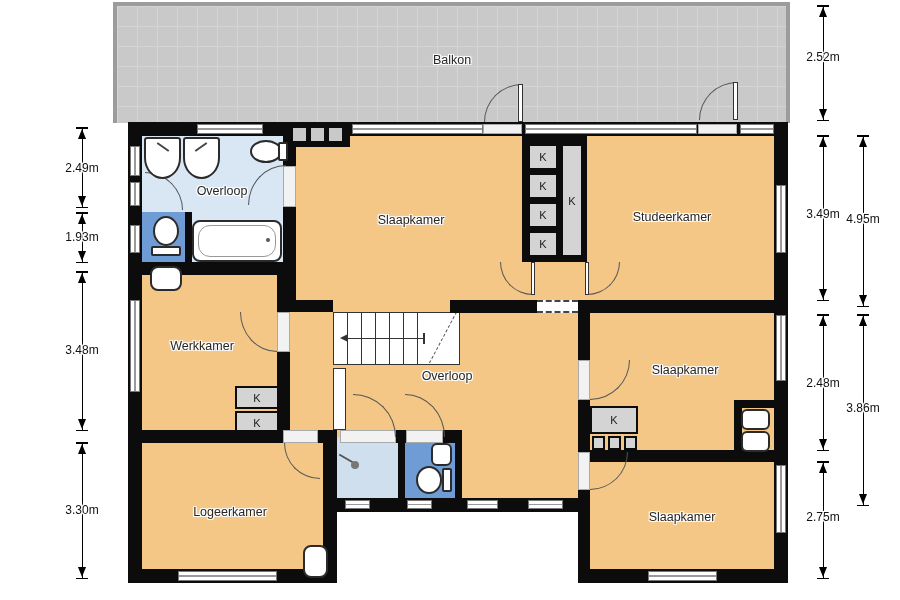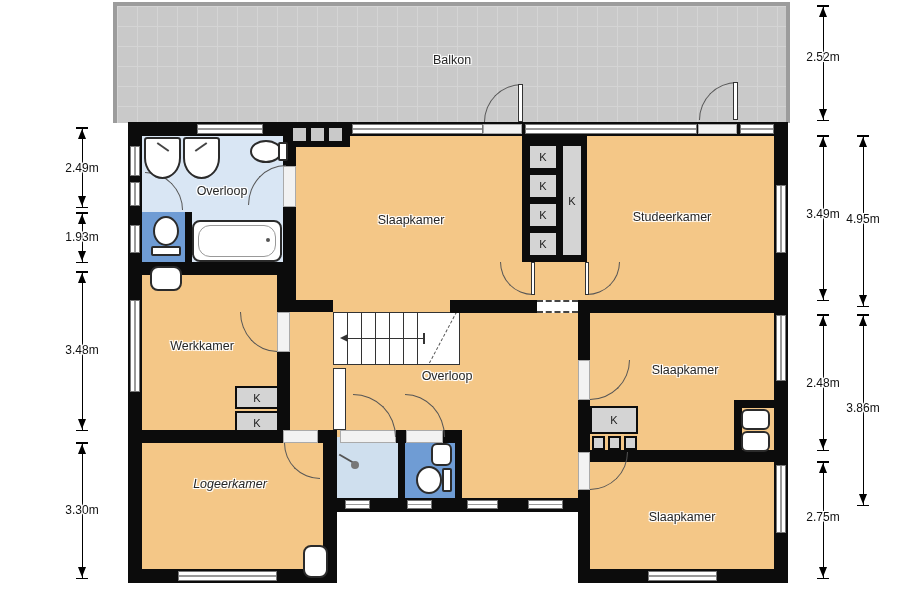--- a/index.html
+++ b/index.html
@@ -219,21 +219,21 @@
   <div class="fx" style="left:741px;top:431px;width:29px;height:21px;border-radius:6px;"></div>
 
   <div class="fx" style="left:303px;top:545px;width:25px;height:33px;border-radius:8px;"></div>
 
   <div class="room-label" style="left:222px;top:191px;">Overloop</div>
   <div class="room-label" style="left:411px;top:220px;">Slaapkamer</div>
   <div class="room-label" style="left:672px;top:217px;">Studeerkamer</div>
   <div class="room-label" style="left:202px;top:346px;">Werkkamer</div>
   <div class="room-label" style="left:447px;top:376px;">Overloop</div>
   <div class="room-label" style="left:685px;top:370px;">Slaapkamer</div>
-  <div class="room-label" style="left:230px;top:484px;font-style:italic;">Logeerkamer</div>
+  <div class="room-label" style="left:230px;top:512px;">Logeerkamer</div>
   <div class="room-label" style="left:682px;top:517px;">Slaapkamer</div>
 
   <div class="dim" style="left:82px;top:128px;height:79px;">
     <div class="dim-line"></div>
     <div class="tick t"></div>
       <div class="ah up"></div>
     <div class="ah down"></div>
       <div class="tick b"></div>
     <div class="dim-label" style="top:40px;">2.49m</div>
   </div>

